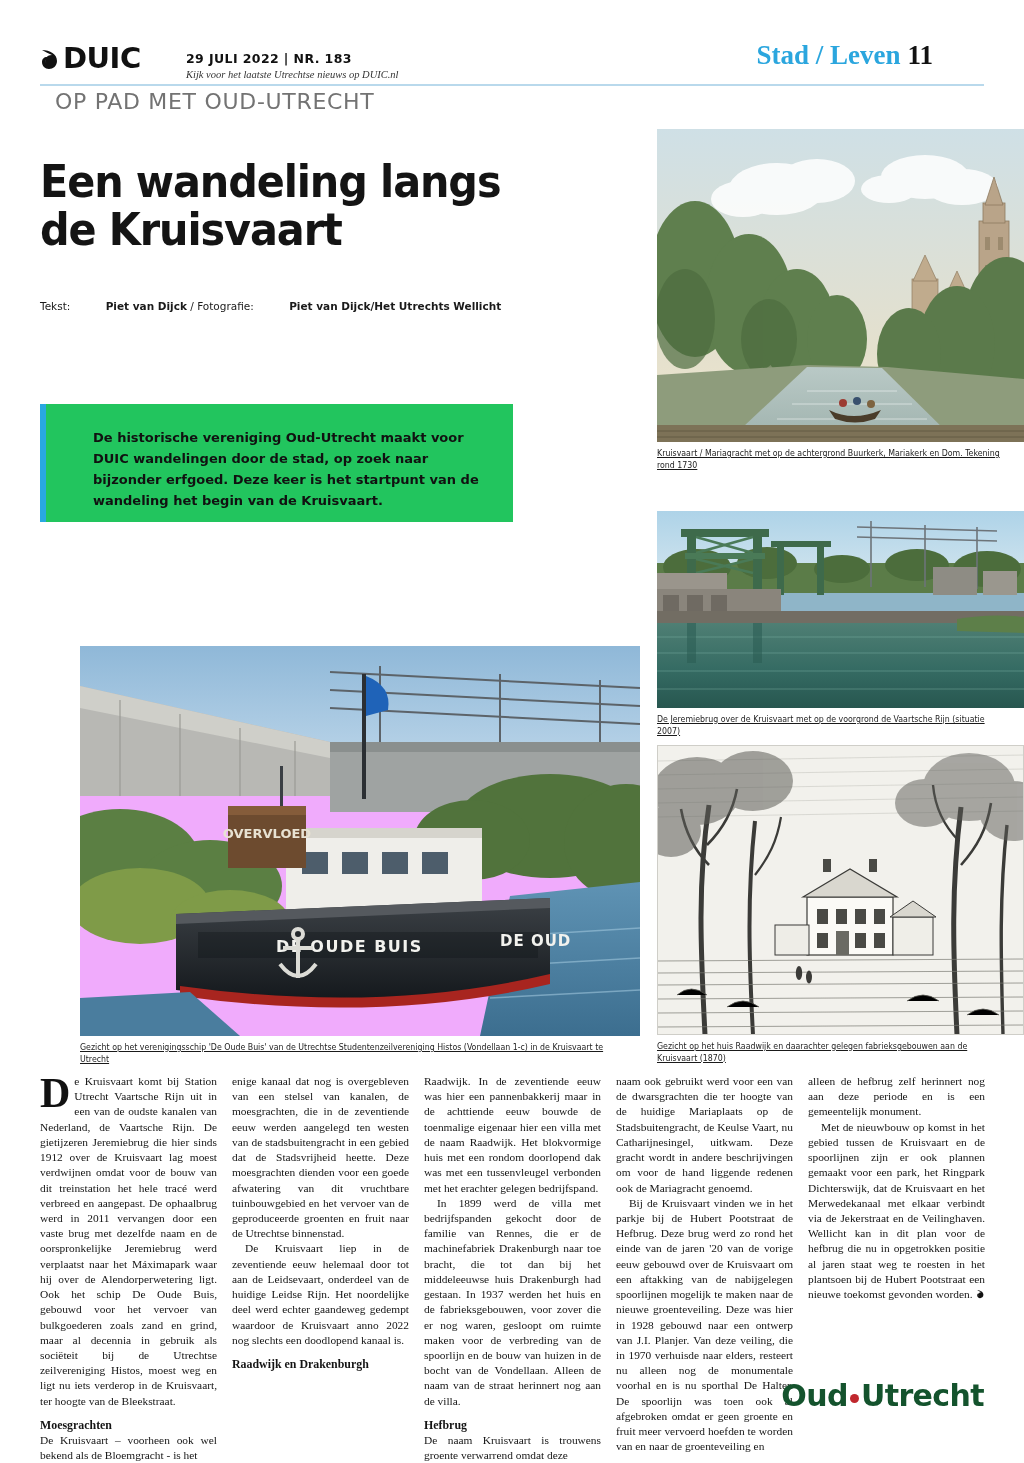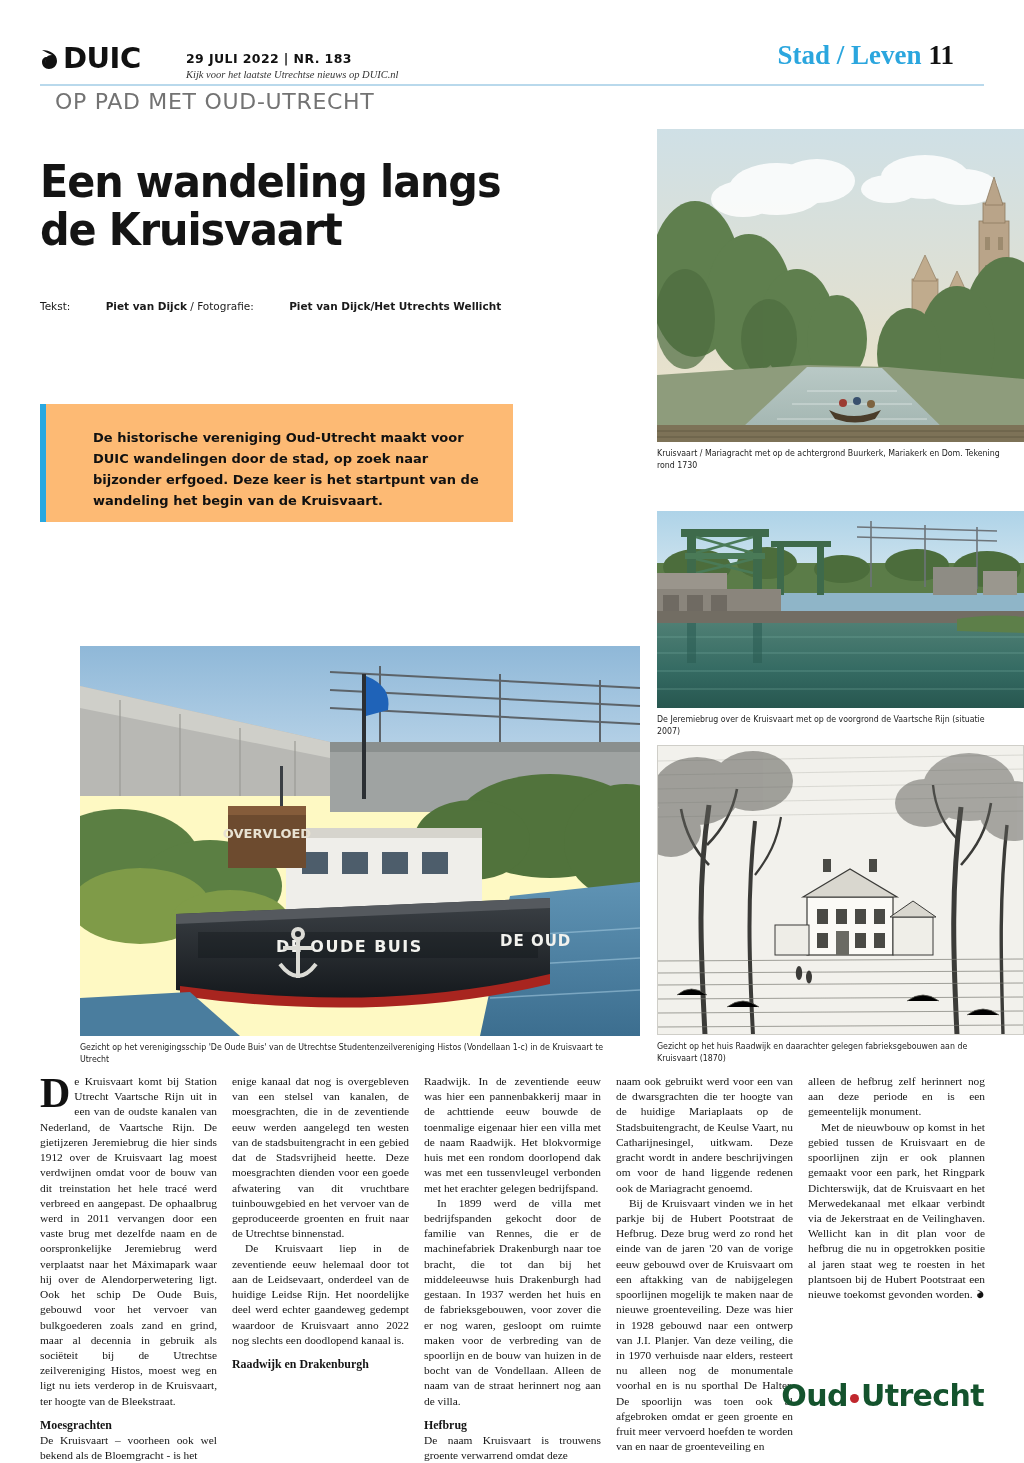--- a/index.html
+++ b/index.html
@@ -25,21 +25,21 @@
   .issue{position:absolute;left:146px;top:11px;}
   .issue-line1{
     font-family:"DejaVu Sans", sans-serif;
     font-weight:bold;font-size:12.5px;letter-spacing:.4px;color:#111;
   }
   .issue-line2{
     font-family:"Liberation Serif", serif;
     font-style:italic;font-size:10.5px;color:#333;margin-top:3px;
   }
   .section-label{
-    position:absolute;right:30px;top:0px;
+    position:absolute;right:51px;top:0px;
     font-family:"Liberation Serif", serif;
     font-weight:bold;font-size:27px;color:#2ba6de;white-space:nowrap;
   }
   .section-label .pagenum{color:#111;margin-left:7px;}
 
   .rule-top{position:absolute;left:40px;top:84px;width:944px;height:1.5px;background:#b9d9ec;}
 
   .kicker{
     position:absolute;left:55px;top:89px;
     font-family:"DejaVu Sans", sans-serif;
@@ -58,48 +58,48 @@
   .byline{
     position:absolute;left:40px;top:300px;width:540px;
     font-family:"DejaVu Sans", sans-serif;
     font-size:10.5px;color:#1a1a1a;
   }
   .byline b{font-weight:bold;padding-left:32px;}
 
   
   .intro{
     position:absolute;left:40px;top:404px;width:473px;height:118px;
-    background:#fdba74;
+    background:#22c55e;
   }
   .intro-bar{position:absolute;left:0;top:0;width:6px;height:118px;background:#29a8e0;}
   .intro-text{
     position:absolute;left:53px;top:23px;right:18px;
     font-family:"DejaVu Sans", sans-serif;
     font-weight:bold;font-size:13px;line-height:1.62;color:#111;
   }
 
   
-  .fig{position:absolute;}
+  .fig{position:absolute;text-decoration:underline;}
   .caption{
     font-family:"DejaVu Sans Condensed","DejaVu Sans", sans-serif;
     font-size:9.3px;color:#222;margin-top:5px;line-height:1.25;
     transform:scaleX(0.94);transform-origin:left top;
   }
 
   
   .fig1{left:617px;top:113px;width:367px;}
   .fig1 .art{width:367px;height:313px;position:relative;overflow:hidden;background:#e8e2cf;}
 
   
   .fig2{left:617px;top:495px;width:367px;}
   .fig2 .art{width:367px;height:197px;position:relative;overflow:hidden;background:#8fb5c8;}
 
   
   .fig3{left:40px;top:630px;width:560px;}
-  .fig3 .art{width:560px;height:390px;position:relative;overflow:hidden;background:#fef9c3;}
+  .fig3 .art{width:560px;height:390px;position:relative;overflow:hidden;background:#f0abfc;}
 
   
   .fig4{left:617px;top:729px;width:367px;}
   .fig4 .art{width:367px;height:290px;position:relative;overflow:hidden;background:#efefe9;}
 
   
   .columns{
     position:absolute;left:40px;top:1074px;width:946px;height:310px;
     display:grid;grid-template-columns:repeat(5,177px);gap:0 15px;
   }

